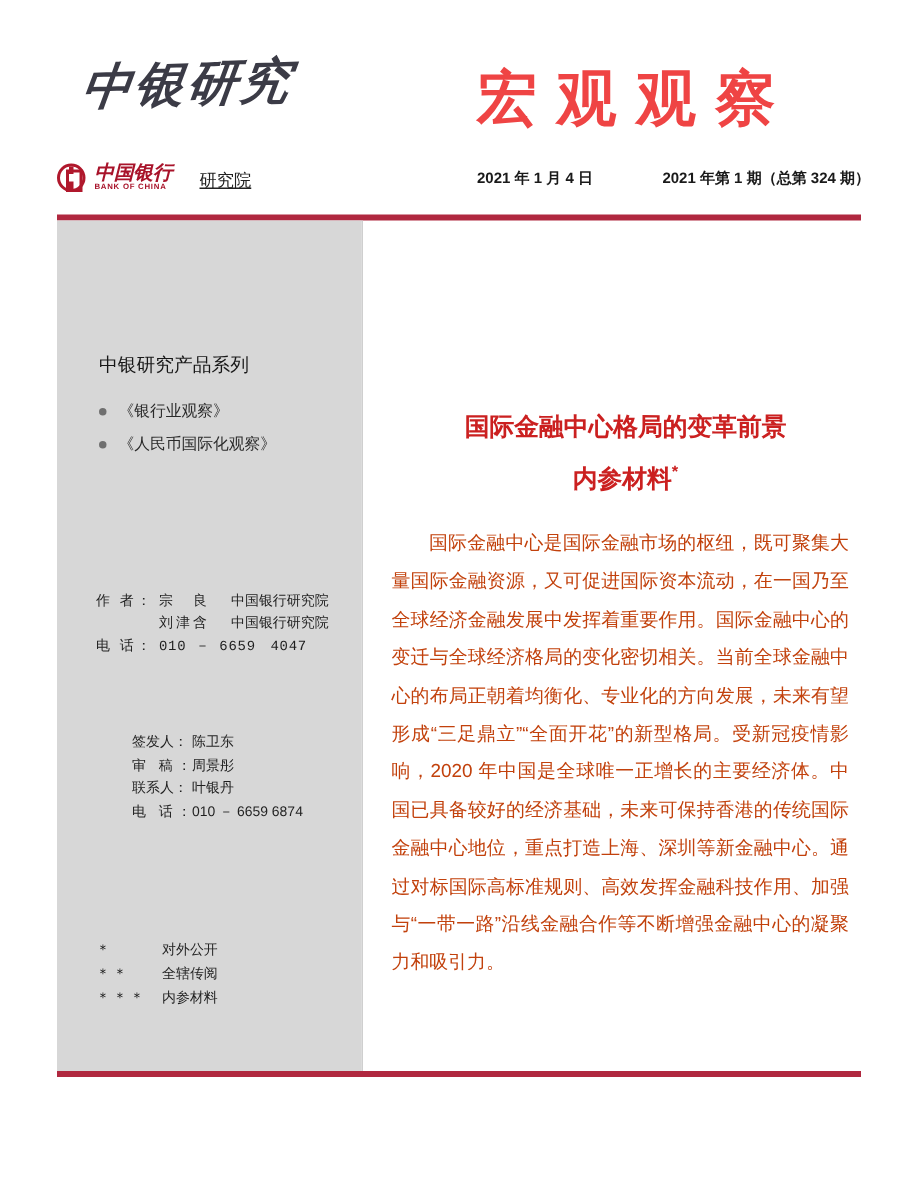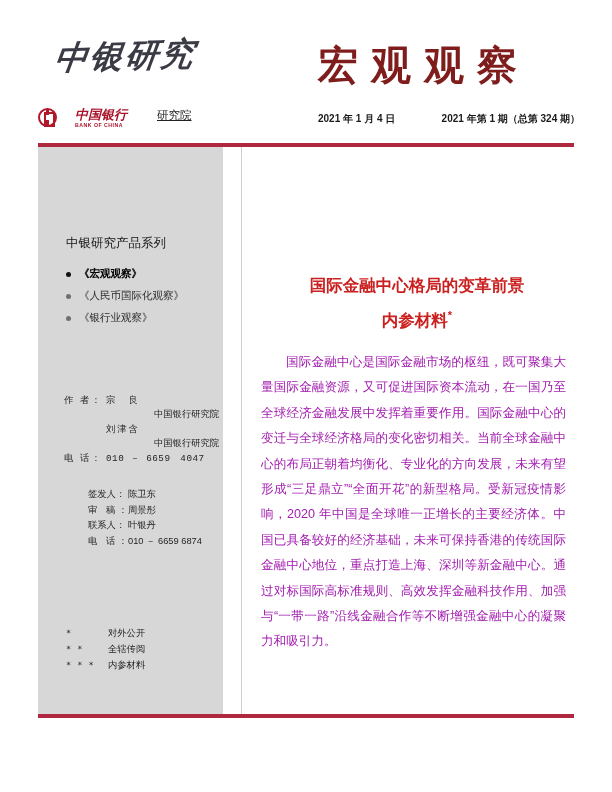--- a/index.html
+++ b/index.html
@@ -34,22 +34,22 @@
     letter-spacing: 2px;
     color: #3b3b46;
     transform: skewX(-9deg) rotate(-2deg);
     white-space: nowrap;
   }
   .boc-lockup {
     position: absolute;
     left: 38px;
     top: 108px;
     display: flex;
-    align-items: flex-start;
-    gap: 18px;
+    align-items: flex-end;
+    gap: 6px;
   }
   .boc-emblem {
     width: 19px;
     height: 19px;
     flex: 0 0 19px;
     position: relative;
   }
   .boc-emblem .ring {
     position: absolute;
     left: 0; top: 0;
@@ -106,21 +106,21 @@
   }
 
   .masthead-title {
     position: absolute;
     left: 318px;
     top: 38px;
     font-family: "Liberation Sans", "DejaVu Sans", sans-serif;
     font-size: 40px;
     font-weight: bold;
     letter-spacing: 13px;
-    color: #7f1d1d;
+    color: #ef4444;
     white-space: nowrap;
   }
   .masthead-meta {
     position: absolute;
     top: 112px;
     left: 318px;
     width: 262px;
     display: flex;
     justify-content: space-between;
     font-size: 10px;
@@ -150,21 +150,21 @@
   .sheet {
     position: absolute;
     left: 38px;
     top: 147px;
     width: 536px;
     height: 567px;
   }
   .sidebar {
     position: absolute;
     left: 0; top: 0;
-    width: 185px;
+    width: 203px;
     height: 567px;
     background: #d7d7d7;
     box-sizing: border-box;
     padding: 0;
   }
   .divider-v {
     position: absolute;
     left: 203px;
     top: 0;
     width: 1px;
@@ -225,21 +225,21 @@
   .kv-key {
     width: 42px;
     flex: 0 0 42px;
     letter-spacing: 2px;
   }
   .kv-name {
     width: 48px;
     flex: 0 0 48px;
     letter-spacing: 2px;
   }
-  .kv-org { white-space: nowrap; margin-top: 14px; }
+  .kv-org { white-space: nowrap; }
   .kv-tel { letter-spacing: 0.5px; font-family: Liberation Mono, monospace; }
 
   .signoff-block {
     position: absolute;
     left: 26px;
     top: 340px;
     font-size: 9.3px;
     color: #1f1f1f;
     line-height: 15.5px;
     white-space: nowrap;
@@ -292,21 +292,21 @@
     font-size: 11px;
     vertical-align: super;
   }
   .abstract {
     position: absolute;
     left: 1px;
     top: 163px;
     width: 305px;
     font-size: 12.6px;
     line-height: 25.4px;
-    color: #a21caf;
+    color: #c2410c;
     text-align: justify;
     text-justify: inter-character;
     text-indent: 25px;
   }
 </style>
 </head>
 <body>
 
 <div class="masthead">
 
@@ -336,31 +336,27 @@
 
 <div class="rule-top"></div>
 
 <div class="sheet">
 
   <div class="sidebar">
 
     <div class="sidebar-heading">中银研究产品系列</div>
 
     <ul class="series-list">
-      <li class="series-item current">
+      <li class="series-item">
         <span class="dot"></span>
-        <span>《宏观观察》</span>
+        <span>《银行业观察》</span>
       </li>
       <li class="series-item">
         <span class="dot"></span>
         <span>《人民币国际化观察》</span>
-      </li>
-      <li class="series-item">
-        <span class="dot"></span>
-        <span>《银行业观察》</span>
       </li>
     </ul>
 
     <div class="authors-block">
       <div class="kv-row">
         <span class="kv-key">作 者：</span>
         <span class="kv-name">宗　良</span>
         <span class="kv-org">中国银行研究院</span>
       </div>
       <div class="kv-row">

